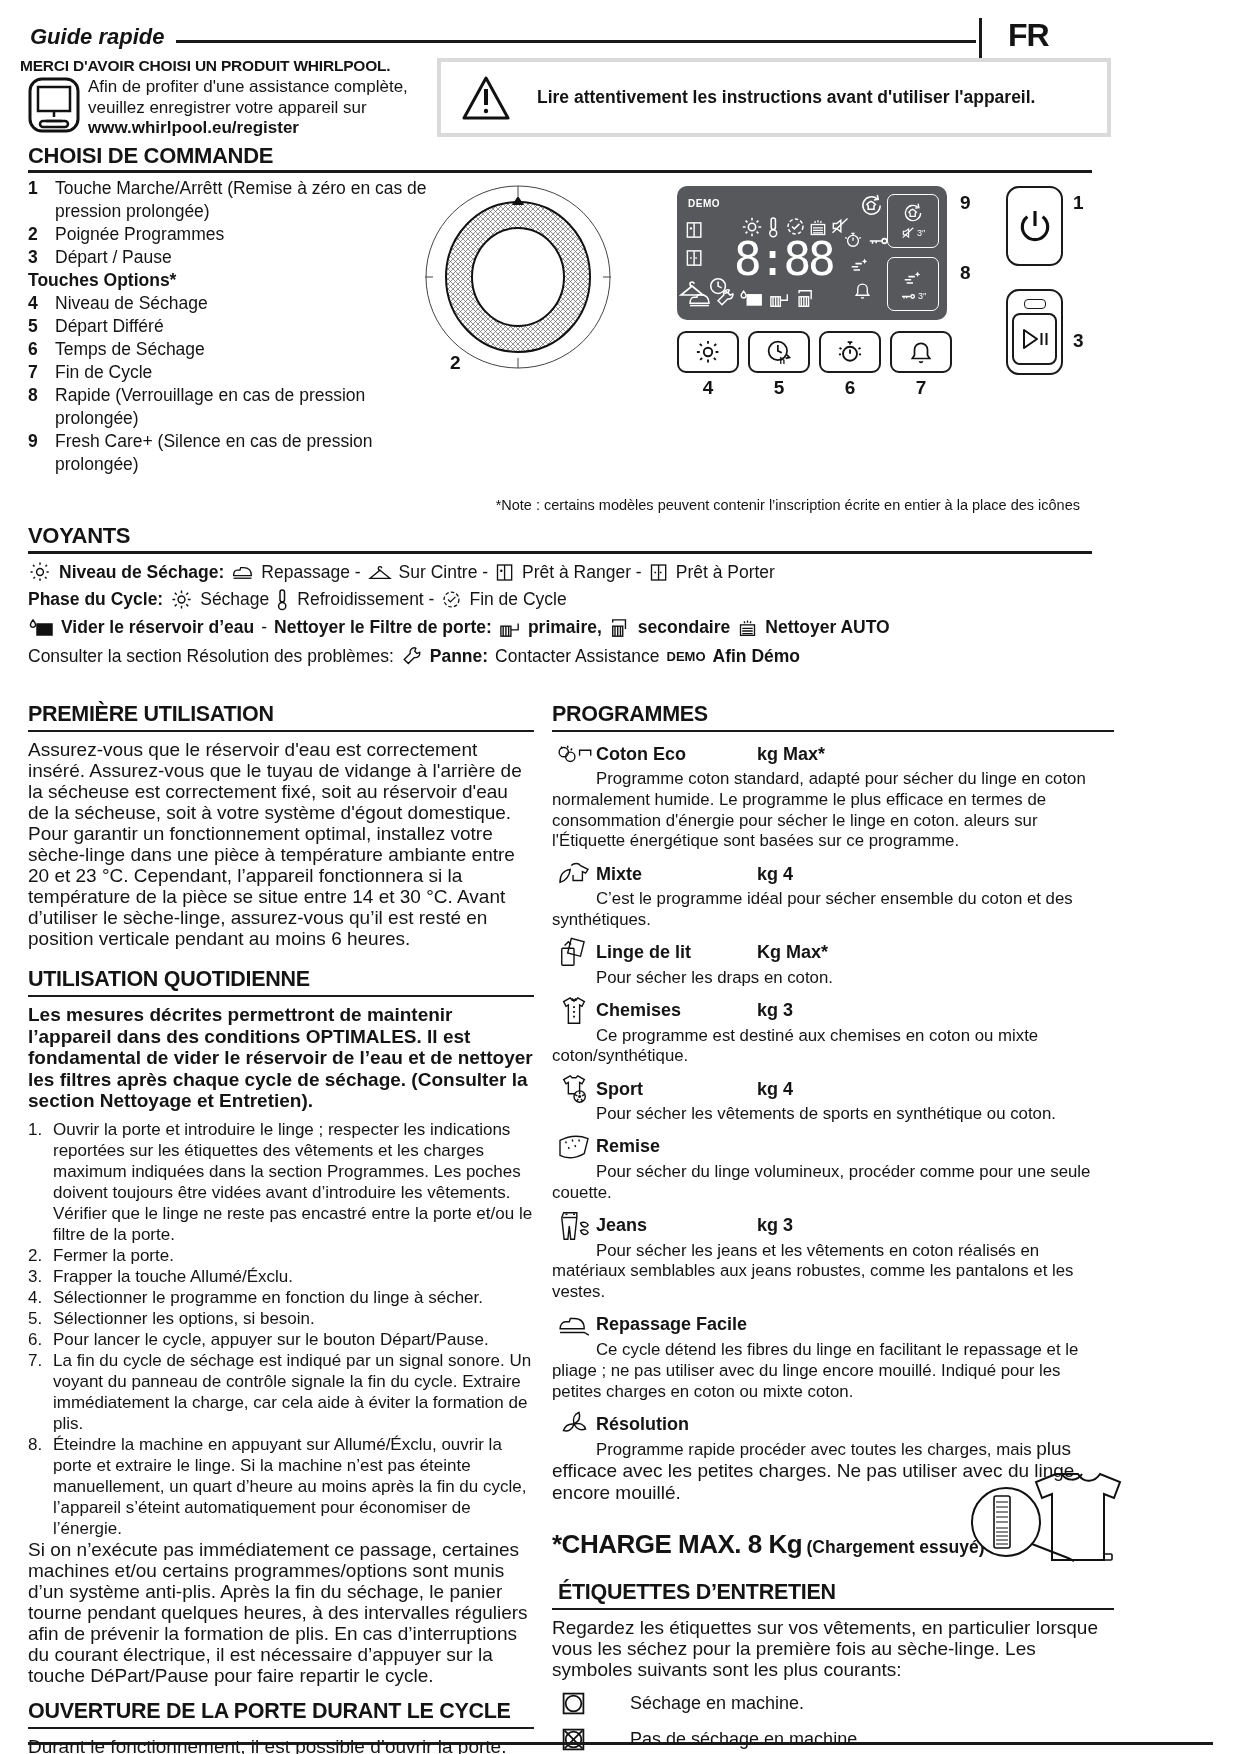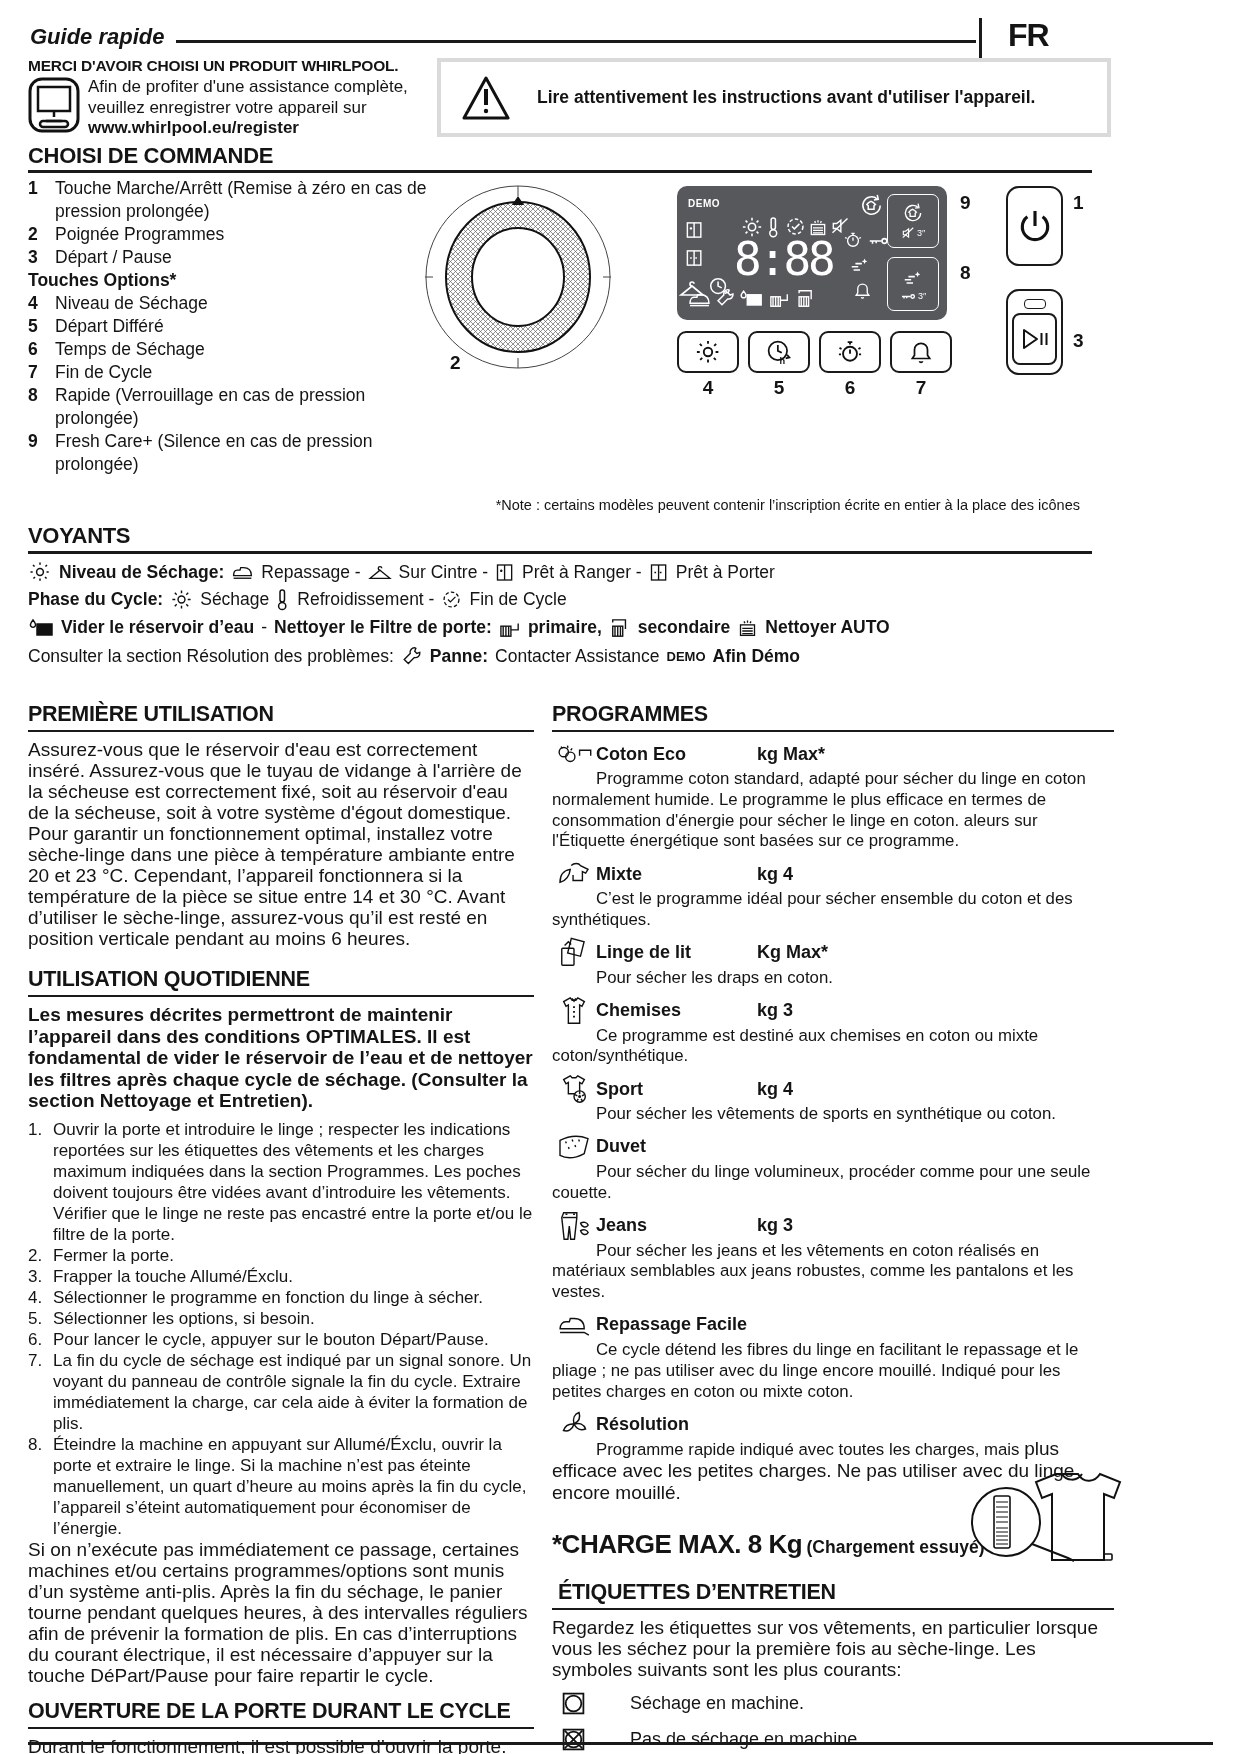--- a/index.html
+++ b/index.html
@@ -7,21 +7,21 @@
         font-family:"Liberation Sans",sans-serif;overflow:hidden;}
   .abs{position:absolute;}
   b{font-weight:bold;}
   .rule{position:absolute;background:#1a1a1a;height:3px;}
   
   #guide-title{left:30px;top:24px;font-size:22px;font-weight:bold;font-style:italic;}
   #hdr-line{left:176px;top:40px;width:800px;height:3px;}
   #hdr-vline{left:979px;top:18px;width:3px;height:40px;}
   #lang{left:1008px;top:17px;font-size:32px;font-weight:bold;letter-spacing:-1px;}
   
-  #reg-head{left:28px;top:57px;font-size:15.5px;font-weight:bold;letter-spacing:-0.2px;}
+  #reg-head{left:20px;top:57px;font-size:15.5px;font-weight:bold;letter-spacing:-0.2px;}
   #reg-icon{left:28px;top:77px;}
   #reg-lines{left:88px;top:77px;font-size:17px;line-height:20.5px;}
   #reg-lines .url{font-weight:bold;}
   
   #warnbox{left:437px;top:58px;width:674px;height:79px;border:4px solid #dadada;
            box-sizing:border-box;display:flex;align-items:center;background:#fff;}
   #warnbox .txt{font-weight:bold;font-size:17.5px;margin-left:26px;}
   
   .sect{font-size:22px;font-weight:bold;letter-spacing:-0.3px;}
   #panel-title{left:28px;top:143px;}
@@ -661,21 +661,21 @@
     </div>
 
     <div class="prog">
       <div class="prog-head">
         <span class="prog-icon ic">
           <svg width="36" height="28" viewBox="0 0 38 30" fill="none" stroke="#111" stroke-width="1.5">
               <path d="M4 8q15-8 30-2l-4 16q-15 8-26 2z"></path>
               <path d="M10 9l.8 2M17 7l.8 2M24 7l.8 2M13 15l.8 2M20 13l.8 2"></path>
             </svg>
         </span>
-        <span class="prog-name">Duvet</span>
+        <span class="prog-name">Remise</span>
         <span class="prog-kg"></span>
       </div>
       <p class="prog-desc">Pour sécher du linge volumineux, procéder comme pour une seule couette.</p>
     </div>
 
     <div class="prog">
       <div class="prog-head">
         <span class="prog-icon ic">
           <svg width="32" height="32" viewBox="0 0 34 34" fill="none" stroke="#111" stroke-width="1.5">
               <path d="M6 3h14v5l-2.5 23h-4l-1.5-14-1.5 14H6.5L4 8z"></path>
@@ -710,21 +710,21 @@
         <span class="prog-icon ic">
           <svg width="30" height="30" viewBox="0 0 30 30" fill="none" stroke="#111" stroke-width="1.5">
               <path d="M15 15C13.5 9.5 15.5 5 20 3.5c1.5 4.5 0 9-5 11.5z"></path>
               <path d="M15 15c5.5-1.5 10 .5 11.5 5-4.5 1.5-9 0-11.5-5z"></path>
               <path d="M15 15c-1.5 5.5-6 8-10.5 6.5C6 17 10 14.5 15 15z"></path>
             </svg>
         </span>
         <span class="prog-name">Résolution</span>
         <span class="prog-kg"></span>
       </div>
-      <p class="prog-desc"><span>Programme rapide indiqué avec toutes les charges, mais </span><span class="desc-large">plus efficace avec les petites charges. Ne pas utiliser avec du linge encore mouillé.</span></p>
+      <p class="prog-desc"><span>Programme rapide procéder avec toutes les charges, mais </span><span class="desc-large">plus efficace avec les petites charges. Ne pas utiliser avec du linge encore mouillé.</span></p>
     </div>
 
     <div id="charge">
       <span class="big">*CHARGE MAX. 8 Kg</span>
       <span class="small">(Chargement essuyé)</span>
     </div>
 
     <div class="col-title" id="care-title">ÉTIQUETTES D’ENTRETIEN</div>
     <p class="para">Regardez les étiquettes sur vos vêtements, en particulier lorsque vous les séchez pour la première fois au sèche-linge. Les symboles suivants sont les plus courants:</p>
 

